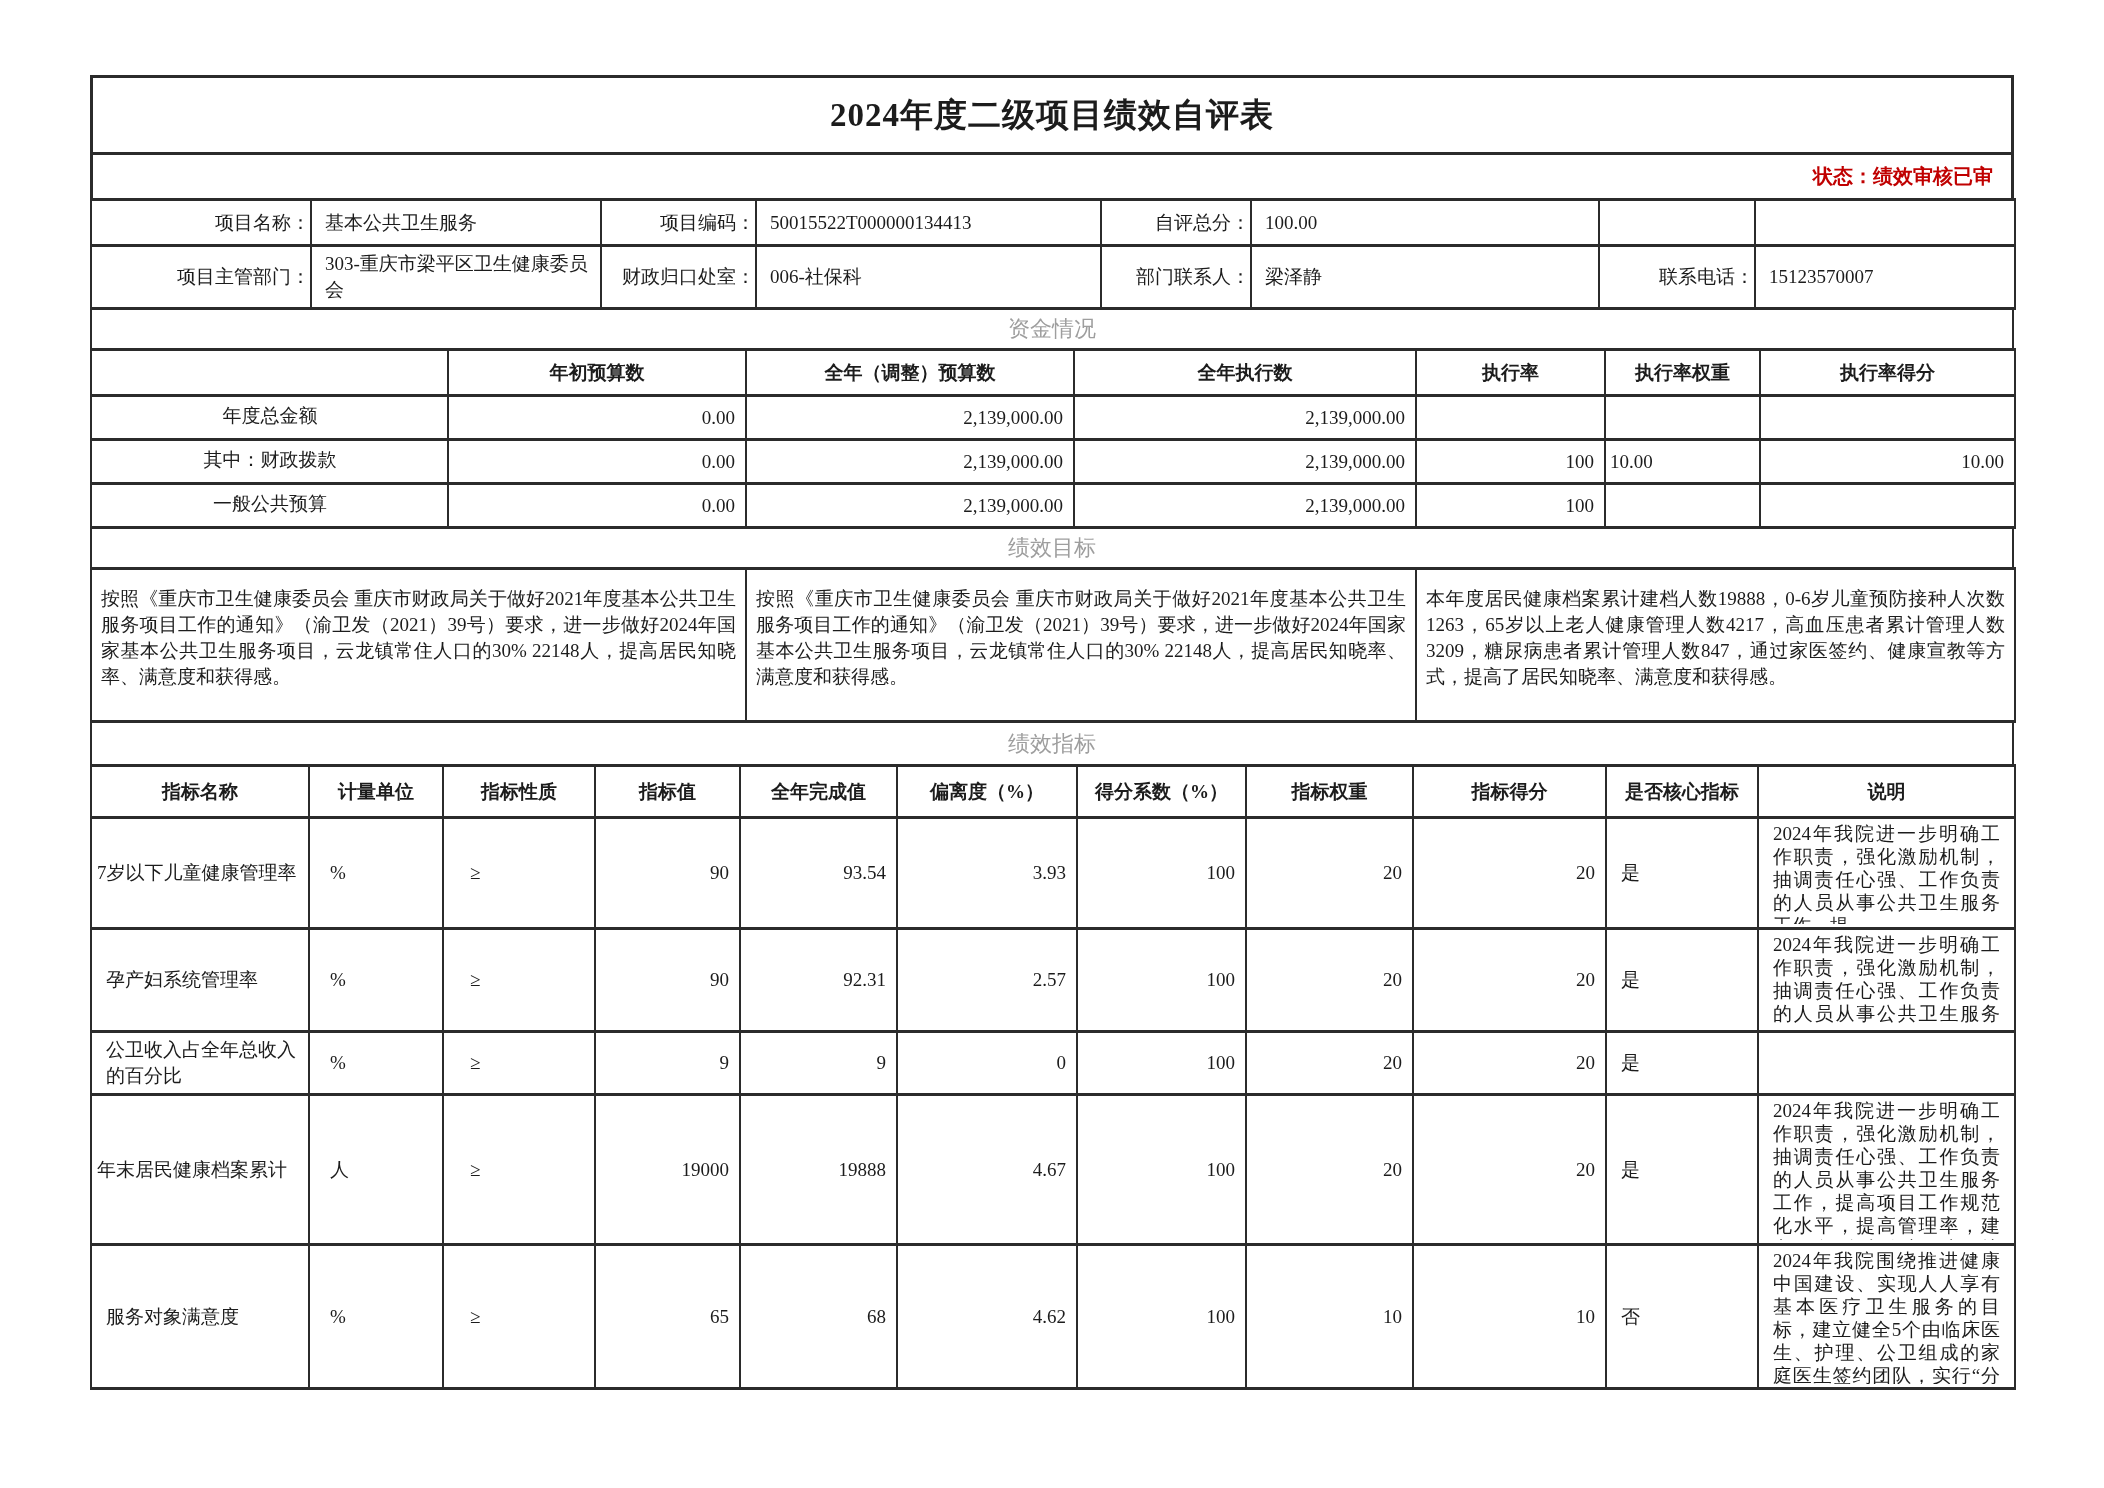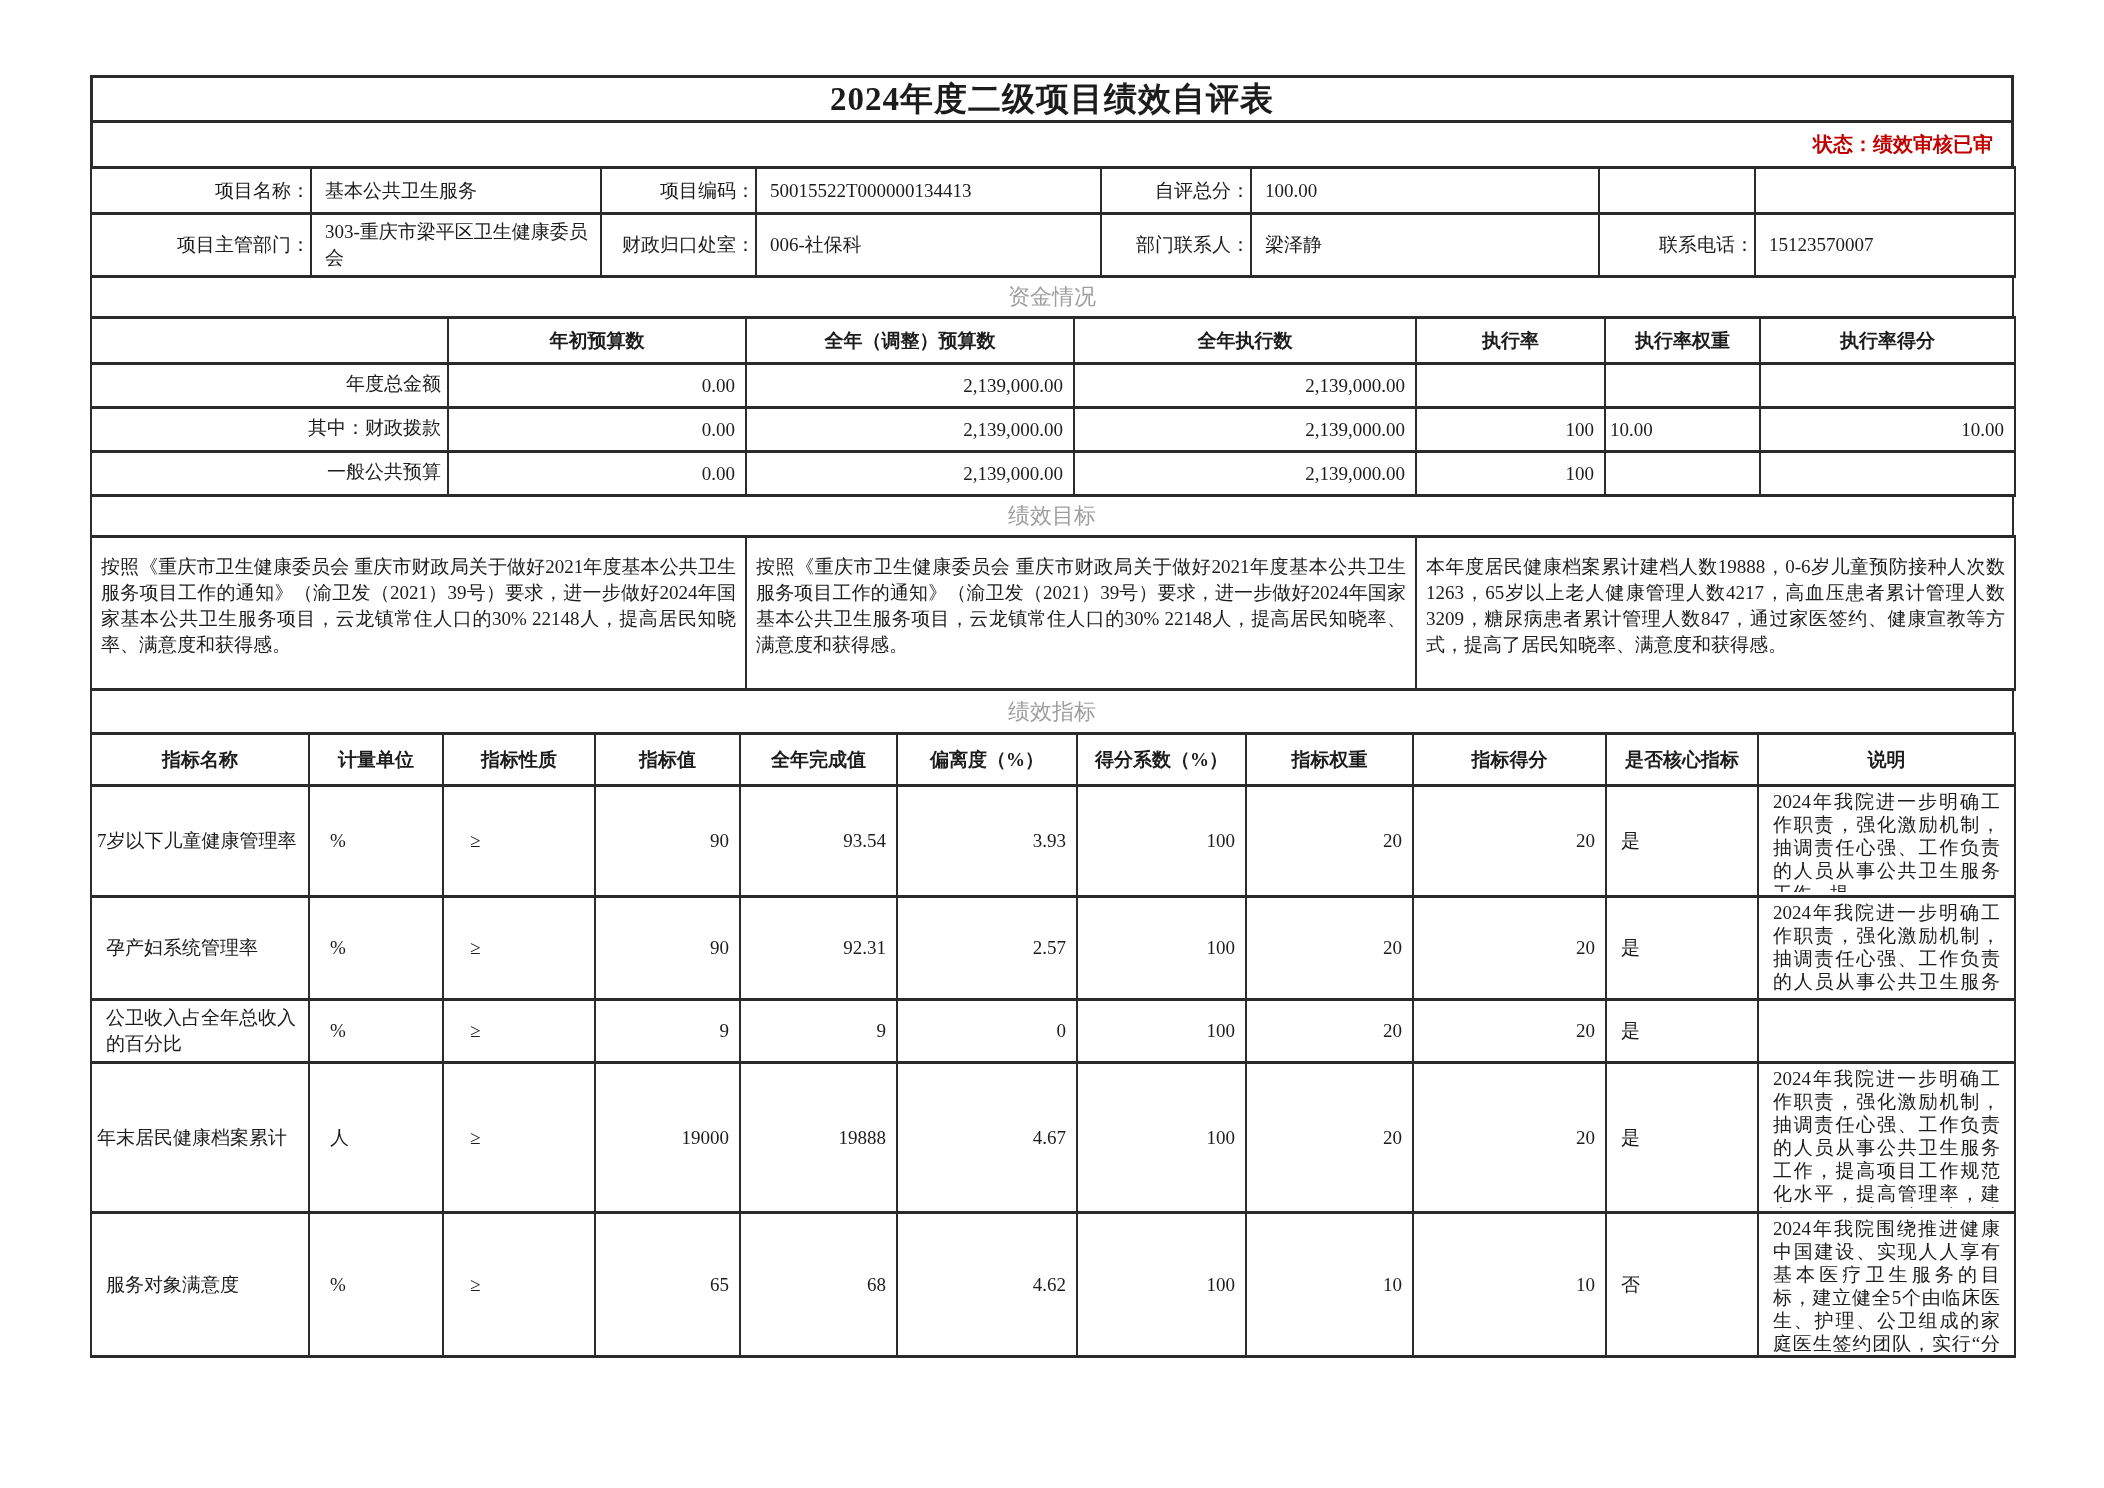--- a/index.html
+++ b/index.html
@@ -6,21 +6,21 @@
   html, body { background: #ffffff; }
   body {
     width: 2104px; height: 1488px; position: relative;
     font-family: "Liberation Serif", "DejaVu Serif", serif;
     color: #1c1c1c;
   }
   .sheet { position: absolute; left: 90px; top: 75px; width: 1924px; }
 
   .row-title {
     border: 3px solid #2b2b2b;
-    height: 48px; display: flex; align-items: center; justify-content: center;
+    height: 80px; display: flex; align-items: center; justify-content: center;
     font-size: 33px; font-weight: bold; letter-spacing: 1px;
   }
   .row-status {
     border: 3px solid #2b2b2b; border-top: none;
     height: 46px; display: flex; align-items: center; justify-content: flex-end;
     padding-right: 18px; font-size: 20px; font-weight: bold; color: #c00000;
   }
 
   table.grid {
     width: 100%; border-collapse: collapse; table-layout: fixed;
@@ -37,21 +37,21 @@
     border-left: 2px solid #2b2b2b; border-right: 2px solid #2b2b2b;
     border-top: 3px solid #2b2b2b; border-bottom: 3px solid #2b2b2b;
     margin-top: -3px; height: 44px;
     display: flex; align-items: center; justify-content: center;
     color: #9e9e9e; font-size: 22px;
   }
 
   .lbl { text-align: right; font-weight: bold; padding: 4px 0 4px 4px; }
   .val { text-align: left; padding: 4px 6px 4px 13px; }
 
-  .cell-left  { text-align: right;  padding: 4px 6px 8px 7px; }
+  .cell-left  { text-align: center;  padding: 4px 6px 8px 7px; }
   .cell-right { text-align: right; padding: 4px 10px 4px 4px; }
   .cell-left-tight { text-align: left; padding: 4px 4px; }
 
   .goal-head { height: 44px; }
   .goal-text {
     vertical-align: top; text-align: justify;
     padding: 16px 9px; line-height: 26px; height: 128px;
   }
   .goal-clip { overflow: hidden; height: 118px; }
 

